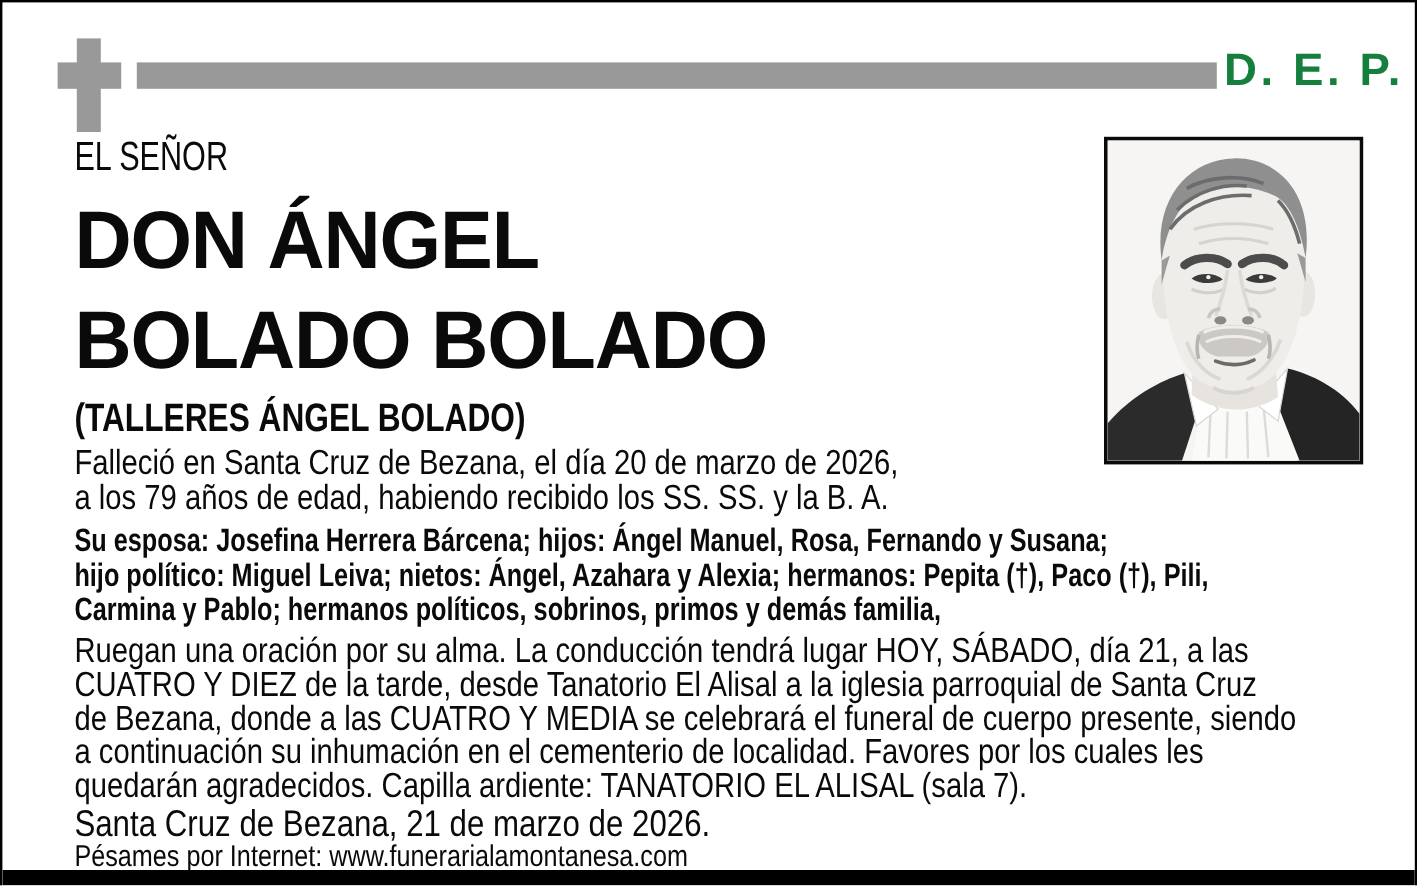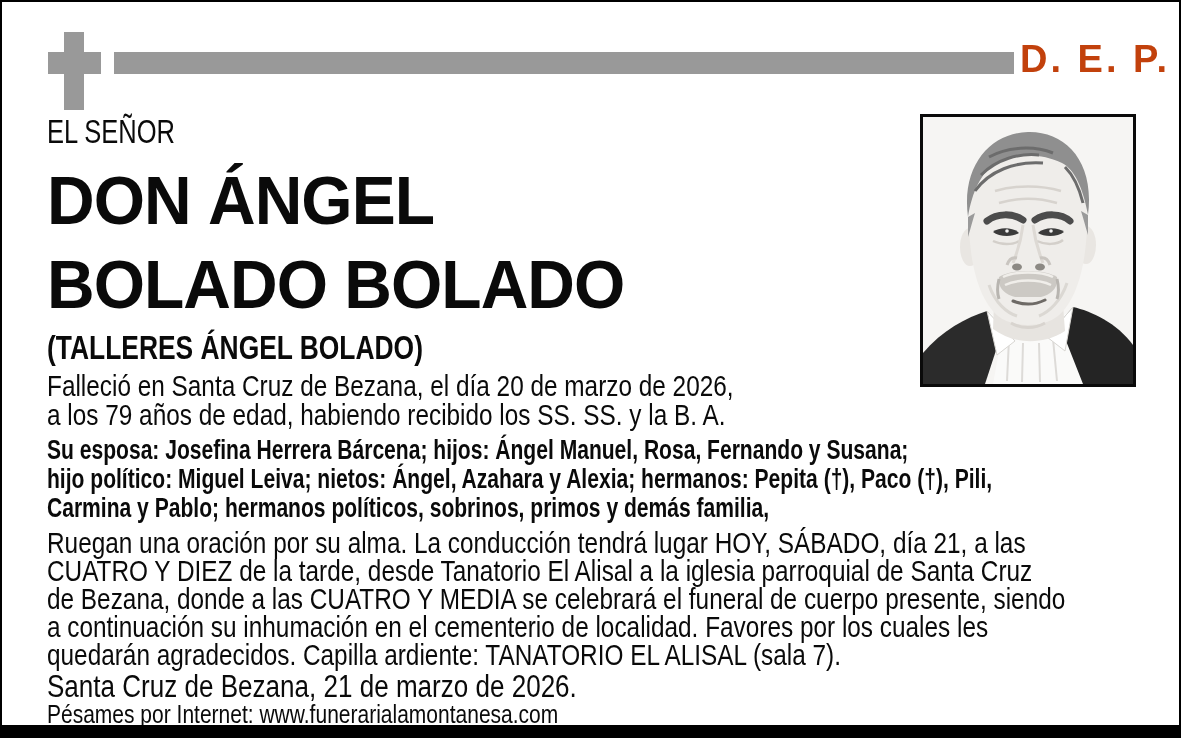--- a/index.html
+++ b/index.html
@@ -19,33 +19,33 @@
   .bottom-bar {
     position: absolute; left: 0; right: 0; bottom: 0;
     height: 13px; background: #000;
   }
   
   .cross-v { position: absolute; left: 62px; top: 30px; width: 20px; height: 78px; background: #999; }
   .cross-h { position: absolute; left: 46px; top: 50px; width: 53px; height: 22px; background: #999; }
   .rule    { position: absolute; left: 112px; top: 50px; width: 900px; height: 22px; background: #999; }
   .dep {
     position: absolute; left: 1018px; top: 36px;
-    font-size: 38px; font-weight: bold; color: #c2410c;
+    font-size: 38px; font-weight: bold; color: #15803d;
     letter-spacing: 3px; white-space: nowrap;
   }
   
   .photo {
     position: absolute; left: 918px; top: 112px;
     width: 216px; height: 273px;
     border: 3px solid #0a0a0a; box-sizing: border-box;
     background: #f6f5f3;
   }
   .photo svg { display: block; width: 100%; height: 100%; }
   
-  .content { position: absolute; left: 45px; top: 110px; width: 1100px; }
+  .content { position: absolute; left: 60px; top: 110px; width: 1100px; }
   .line { white-space: nowrap; }
   .honorific {
     font-size: 34px; line-height: 38px;
     transform: scaleX(0.75); transform-origin: 0 0;
   }
   .name {
     margin-top: 8px;
     font-size: 68px; font-weight: bold; line-height: 84px;
     letter-spacing: -1px;
     transform: scaleX(0.97); transform-origin: 0 0;

